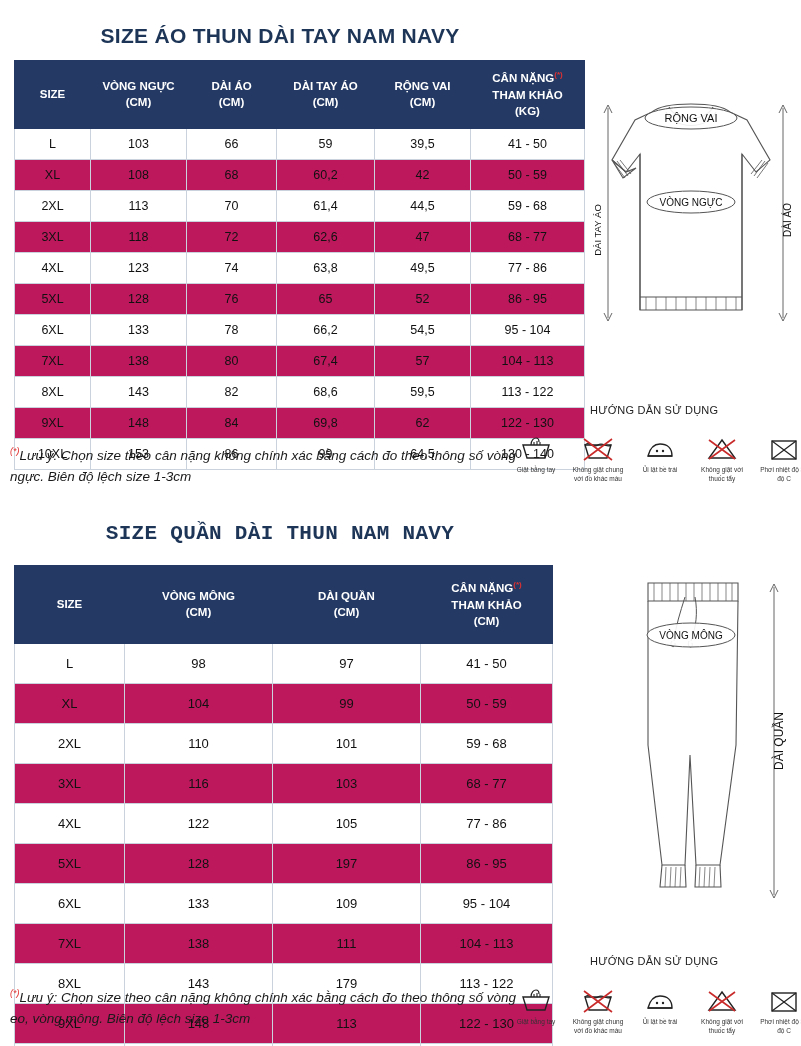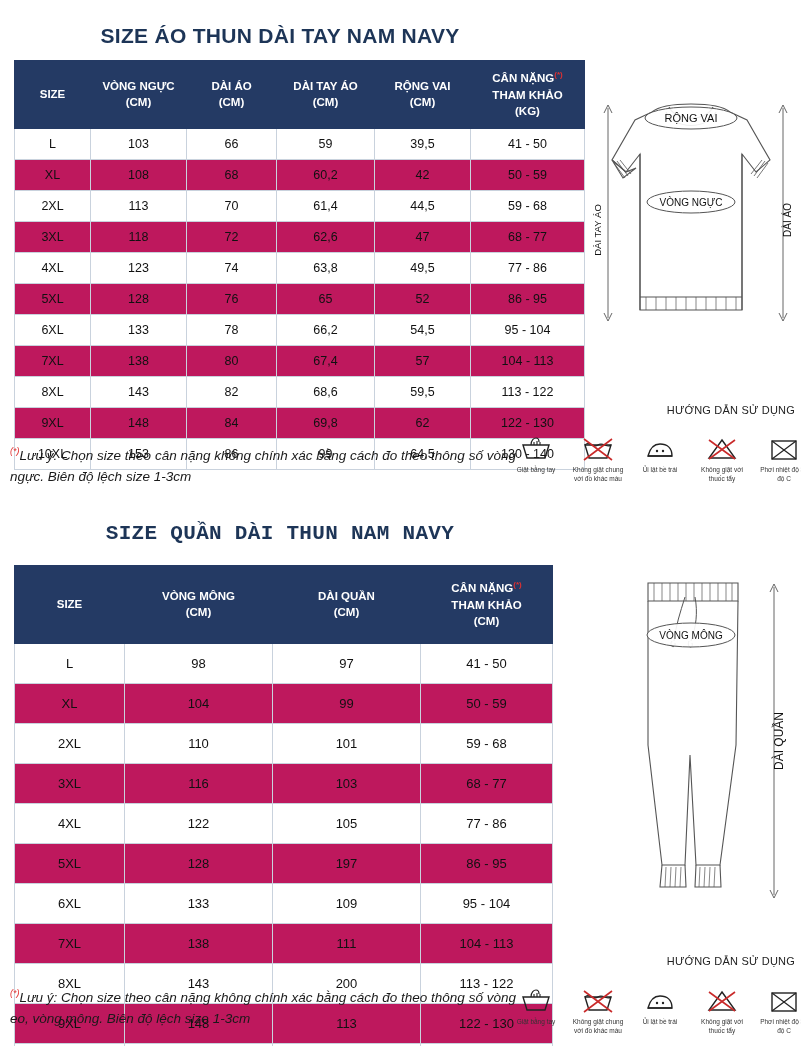--- a/index.html
+++ b/index.html
@@ -83,21 +83,21 @@
   .note .star-lead { color: #e03131; font-size: 9px; vertical-align: super; }
 
   
   .illus { position: absolute; }
   #illus-shirt { left: 590px; top: 60px; width: 205px; height: 360px; }
   #illus-pants { left: 590px; top: 565px; width: 205px; height: 380px; }
 
   .illus-caption {
     position: absolute;
     width: 205px;
-    text-align: right;
+    text-align: left;
     font-size: 11px;
     color: #222;
     letter-spacing: .2px;
   }
   #cap-shirt { left: 590px; top: 404px; }
   #cap-pants { left: 590px; top: 955px; }
 
   
   .care-row { position: absolute; display: flex; gap: 10px; }
   #care-shirt { left: 510px; top: 436px; }
@@ -426,21 +426,21 @@
       </tr>
       <tr class="alt">
         <td>7XL</td>
         <td>138</td>
         <td>111</td>
         <td>104 - 113</td>
       </tr>
       <tr>
         <td>8XL</td>
         <td>143</td>
-        <td>200</td>
+        <td>179</td>
         <td>113 - 122</td>
       </tr>
       <tr class="alt">
         <td>9XL</td>
         <td>148</td>
         <td>113</td>
         <td>122 - 130</td>
       </tr>
       <tr>
         <td>10XL</td>

